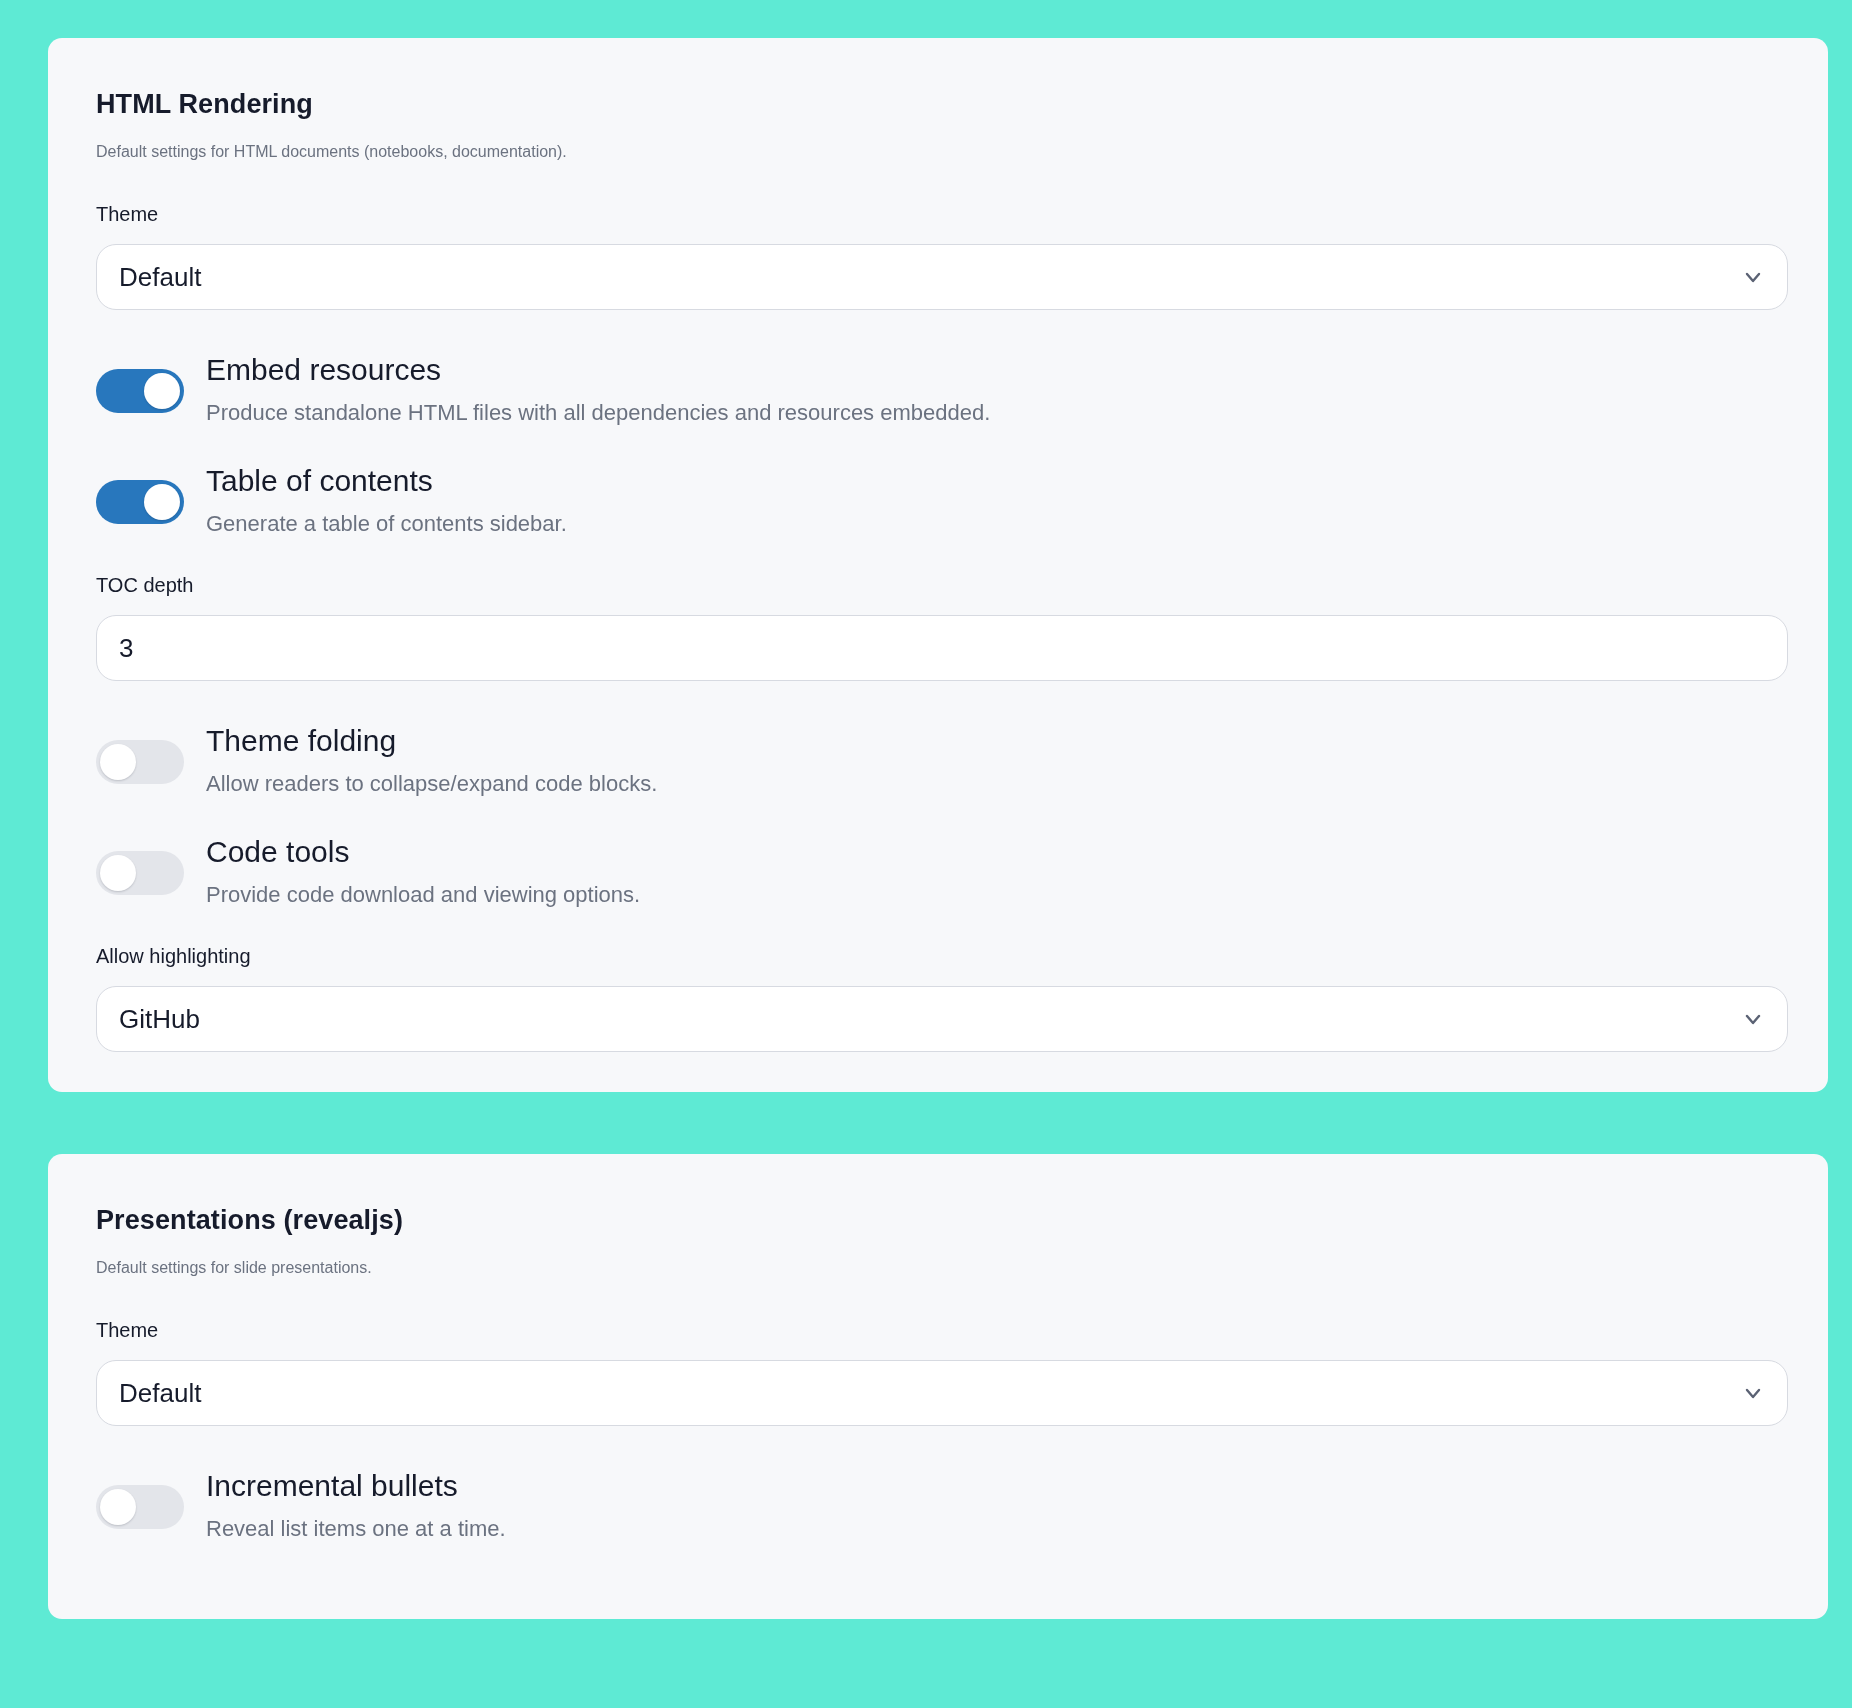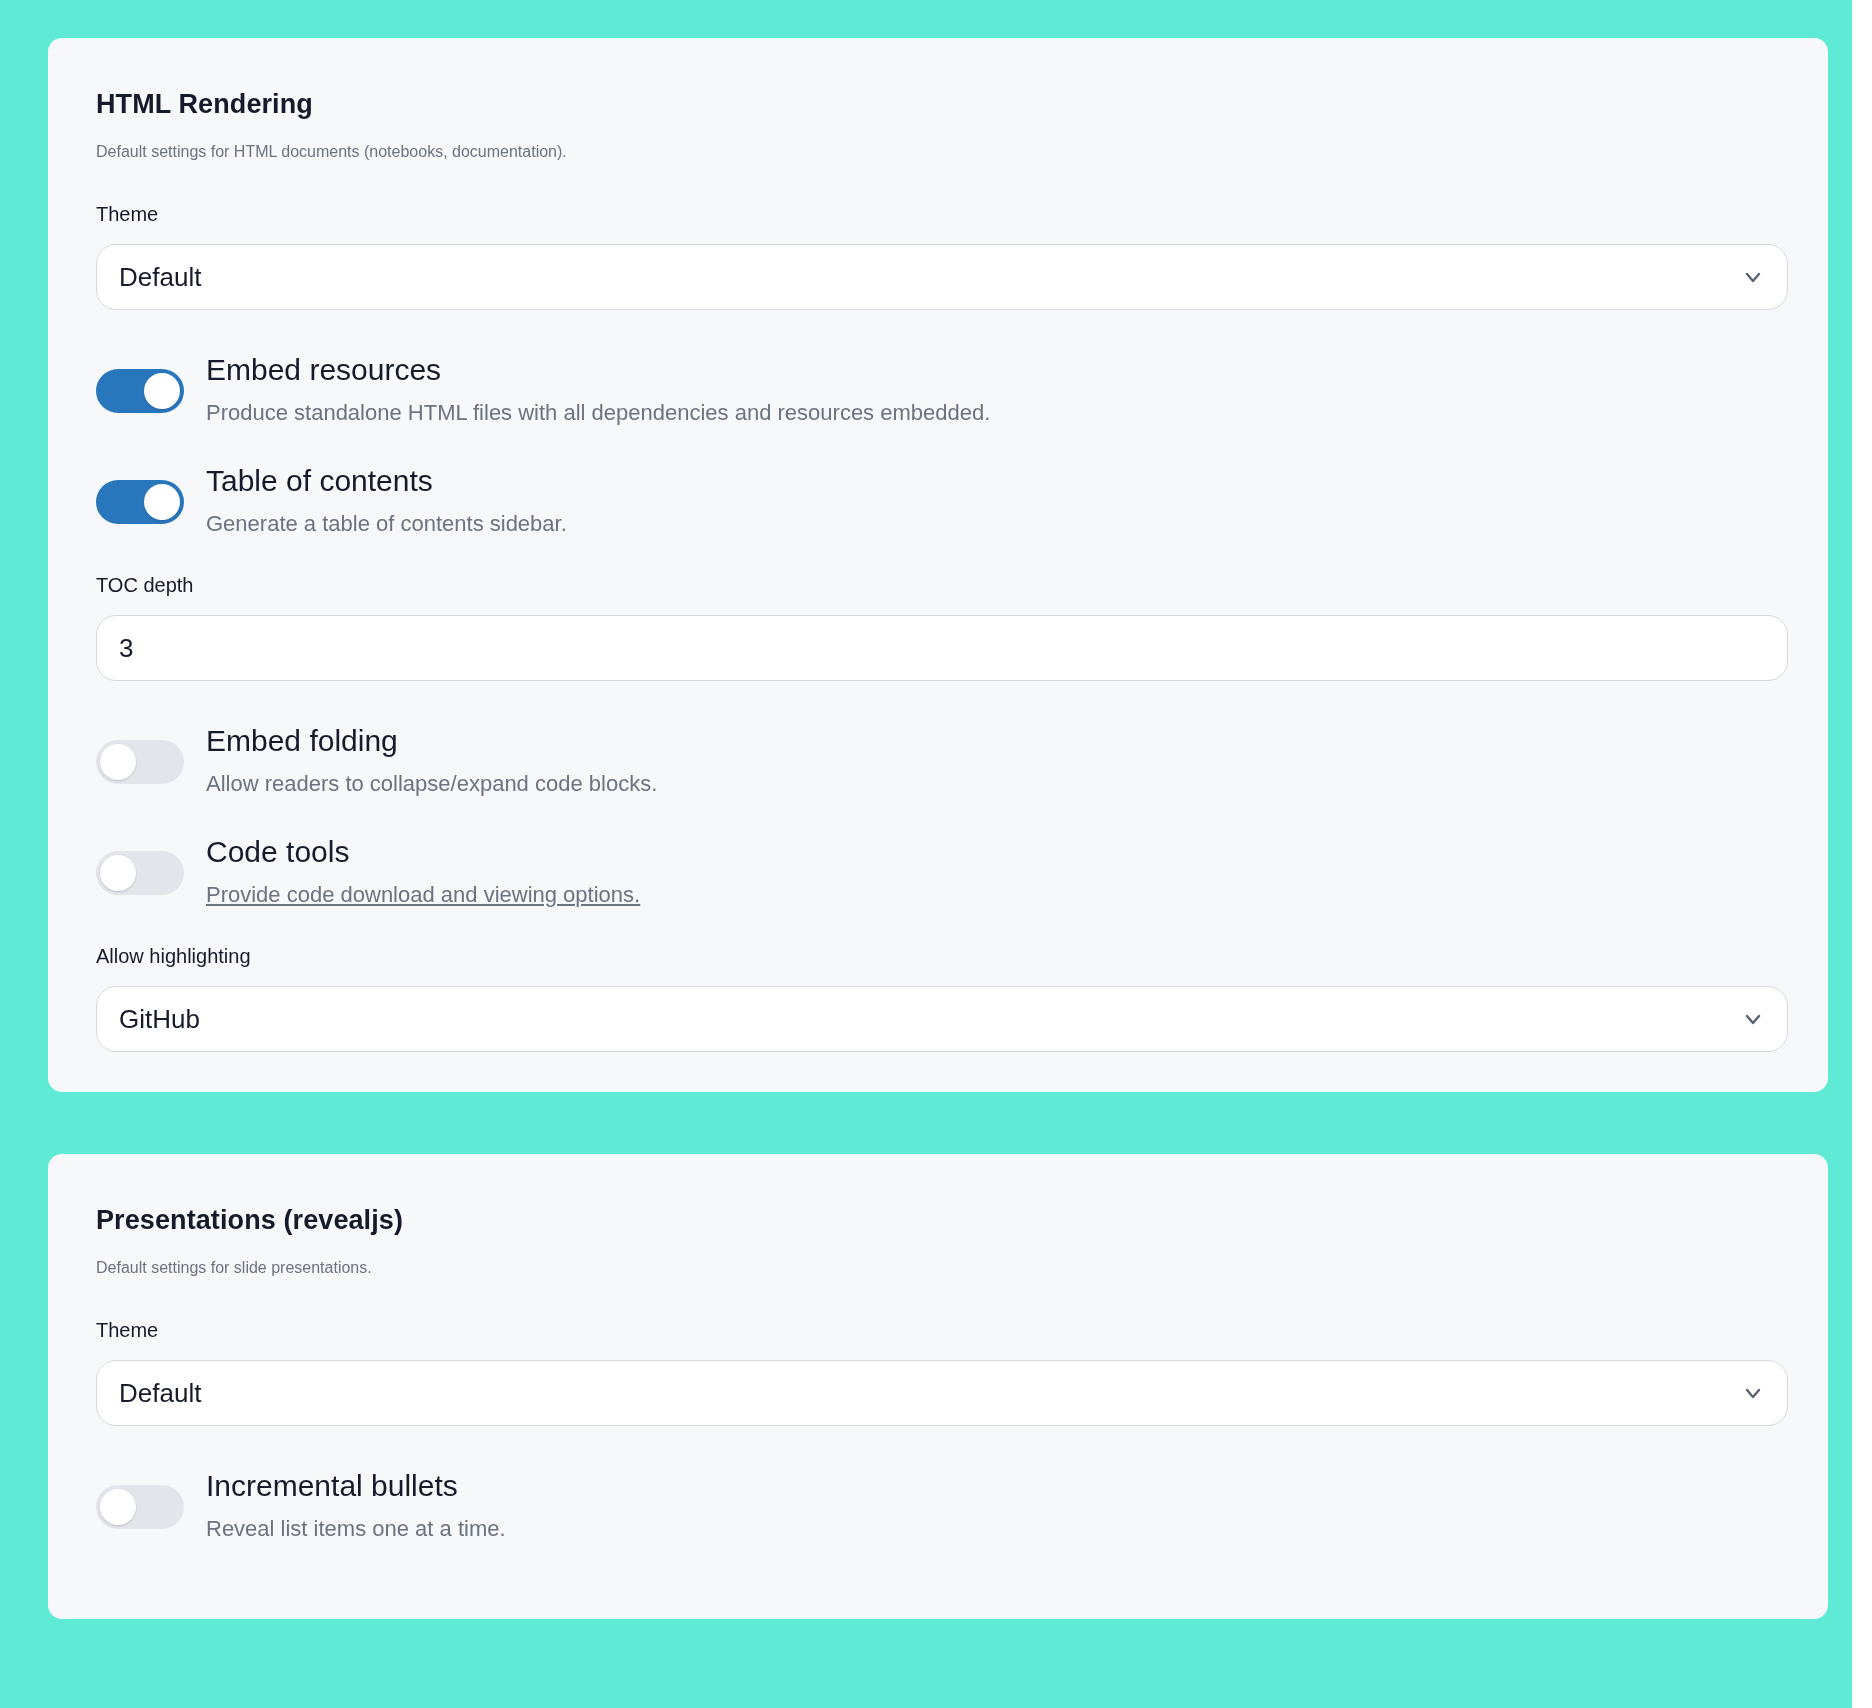--- a/index.html
+++ b/index.html
@@ -182,32 +182,32 @@
       <div class="control">
         <span class="value">3</span>
       </div>
     </div>
 
     <div class="toggle-row">
       <span class="toggle">
         <span class="knob"></span>
       </span>
       <span class="toggle-text">
-        <span class="toggle-title" style="display:block;">Embed folding</span>
+        <span class="toggle-title" style="display:block;">Theme folding</span>
         <span class="toggle-desc" style="display:block;">Allow readers to collapse/expand code blocks.</span>
       </span>
     </div>
 
     <div class="toggle-row">
       <span class="toggle">
         <span class="knob"></span>
       </span>
       <span class="toggle-text">
         <span class="toggle-title" style="display:block;">Code tools</span>
-        <span class="toggle-desc" style="display:block;text-decoration:underline;">Provide code download and viewing options.</span>
+        <span class="toggle-desc" style="display:block;">Provide code download and viewing options.</span>
       </span>
     </div>
 
     <div class="field">
       <div class="field-label">Allow highlighting</div>
       <div class="control select">
         <span class="value">GitHub</span>
         <span class="chevron">
           <svg width="24" height="24" viewBox="0 0 24 24" fill="none" stroke="#5b6274" stroke-width="2.4" stroke-linecap="round" stroke-linejoin="round">
             <polyline points="6 9 12 16 18 9"></polyline>

